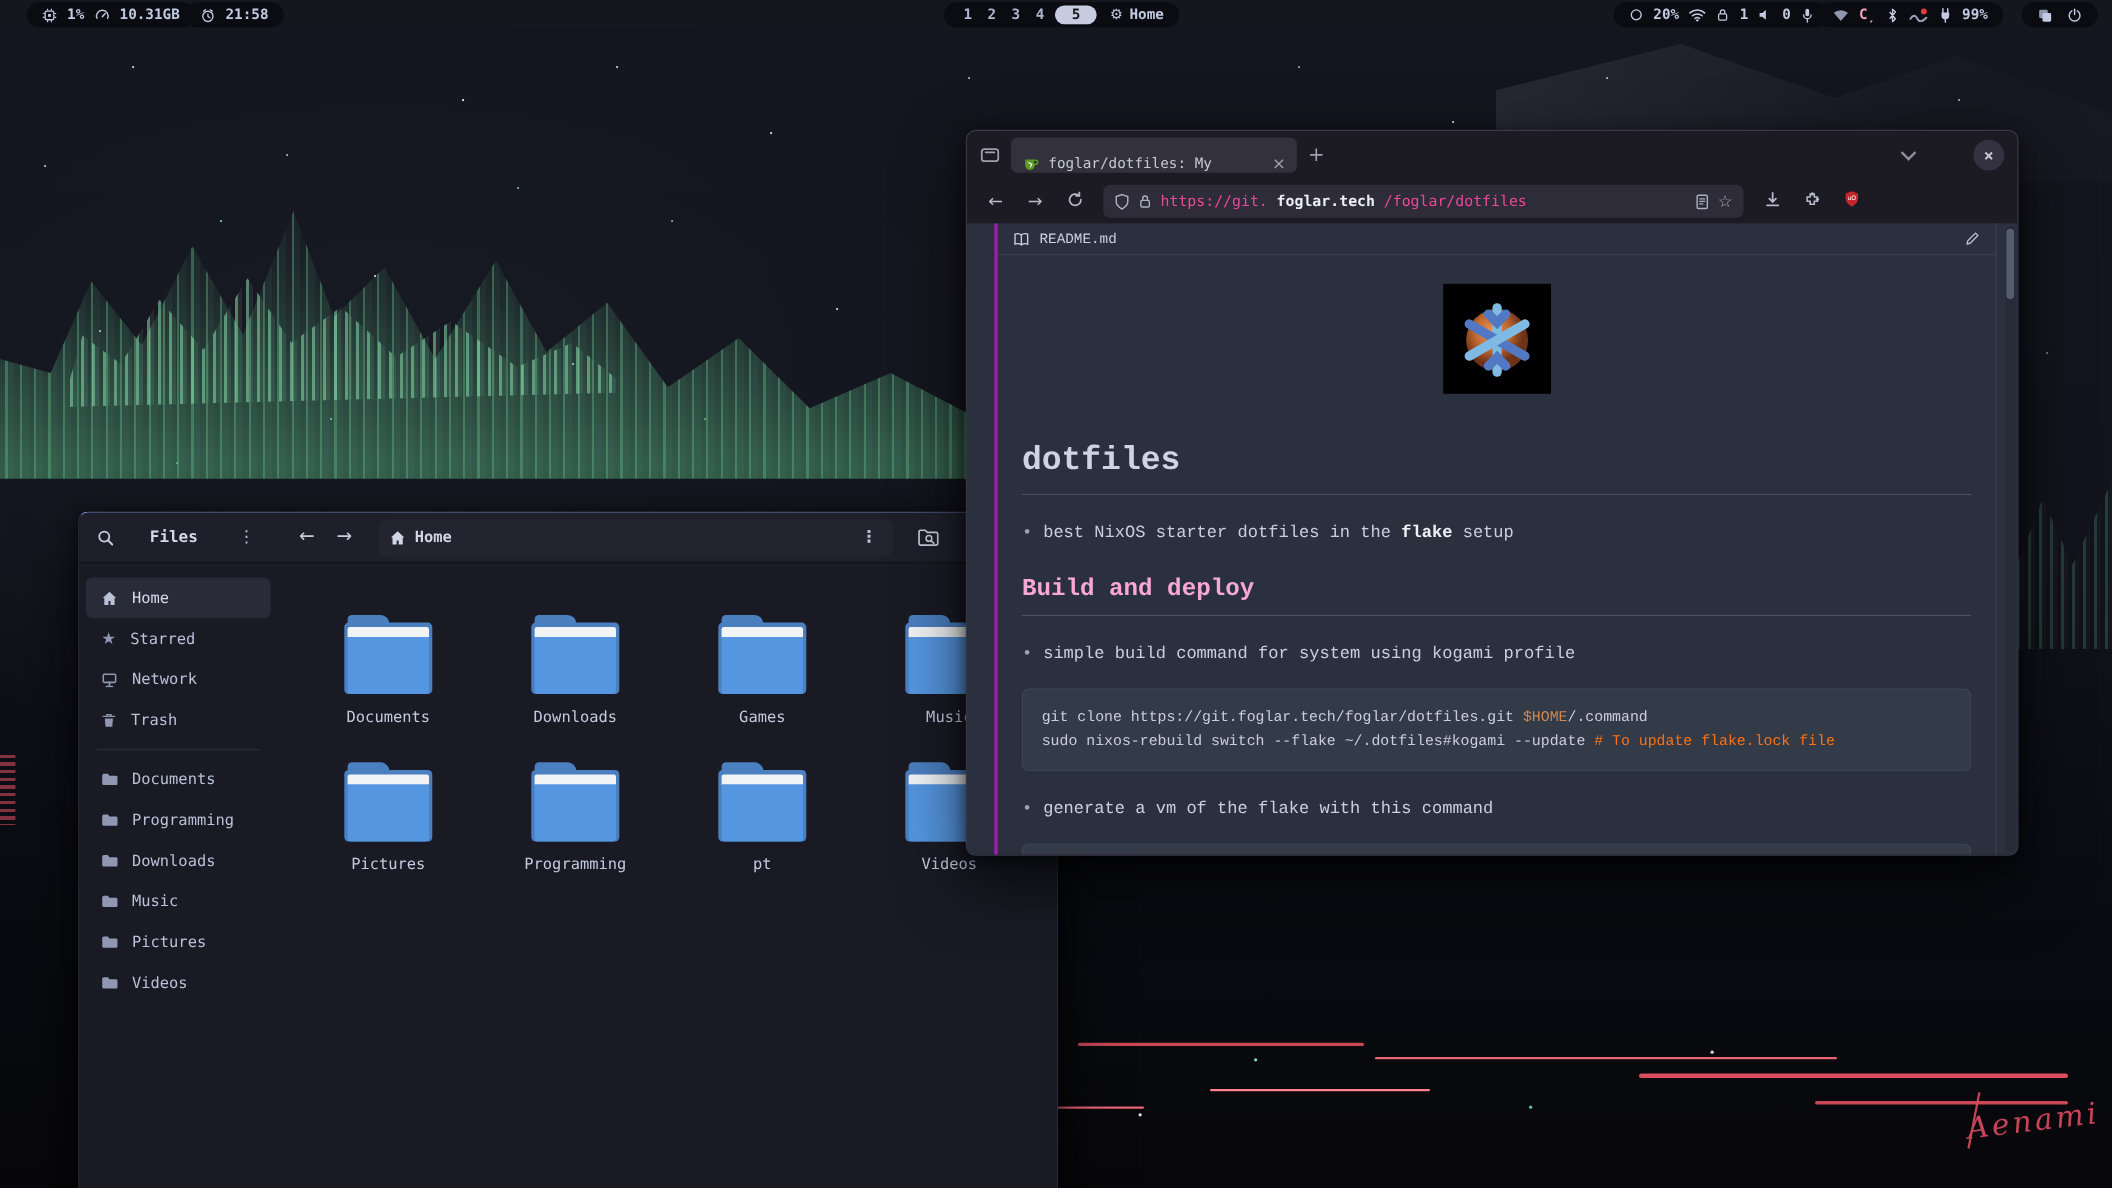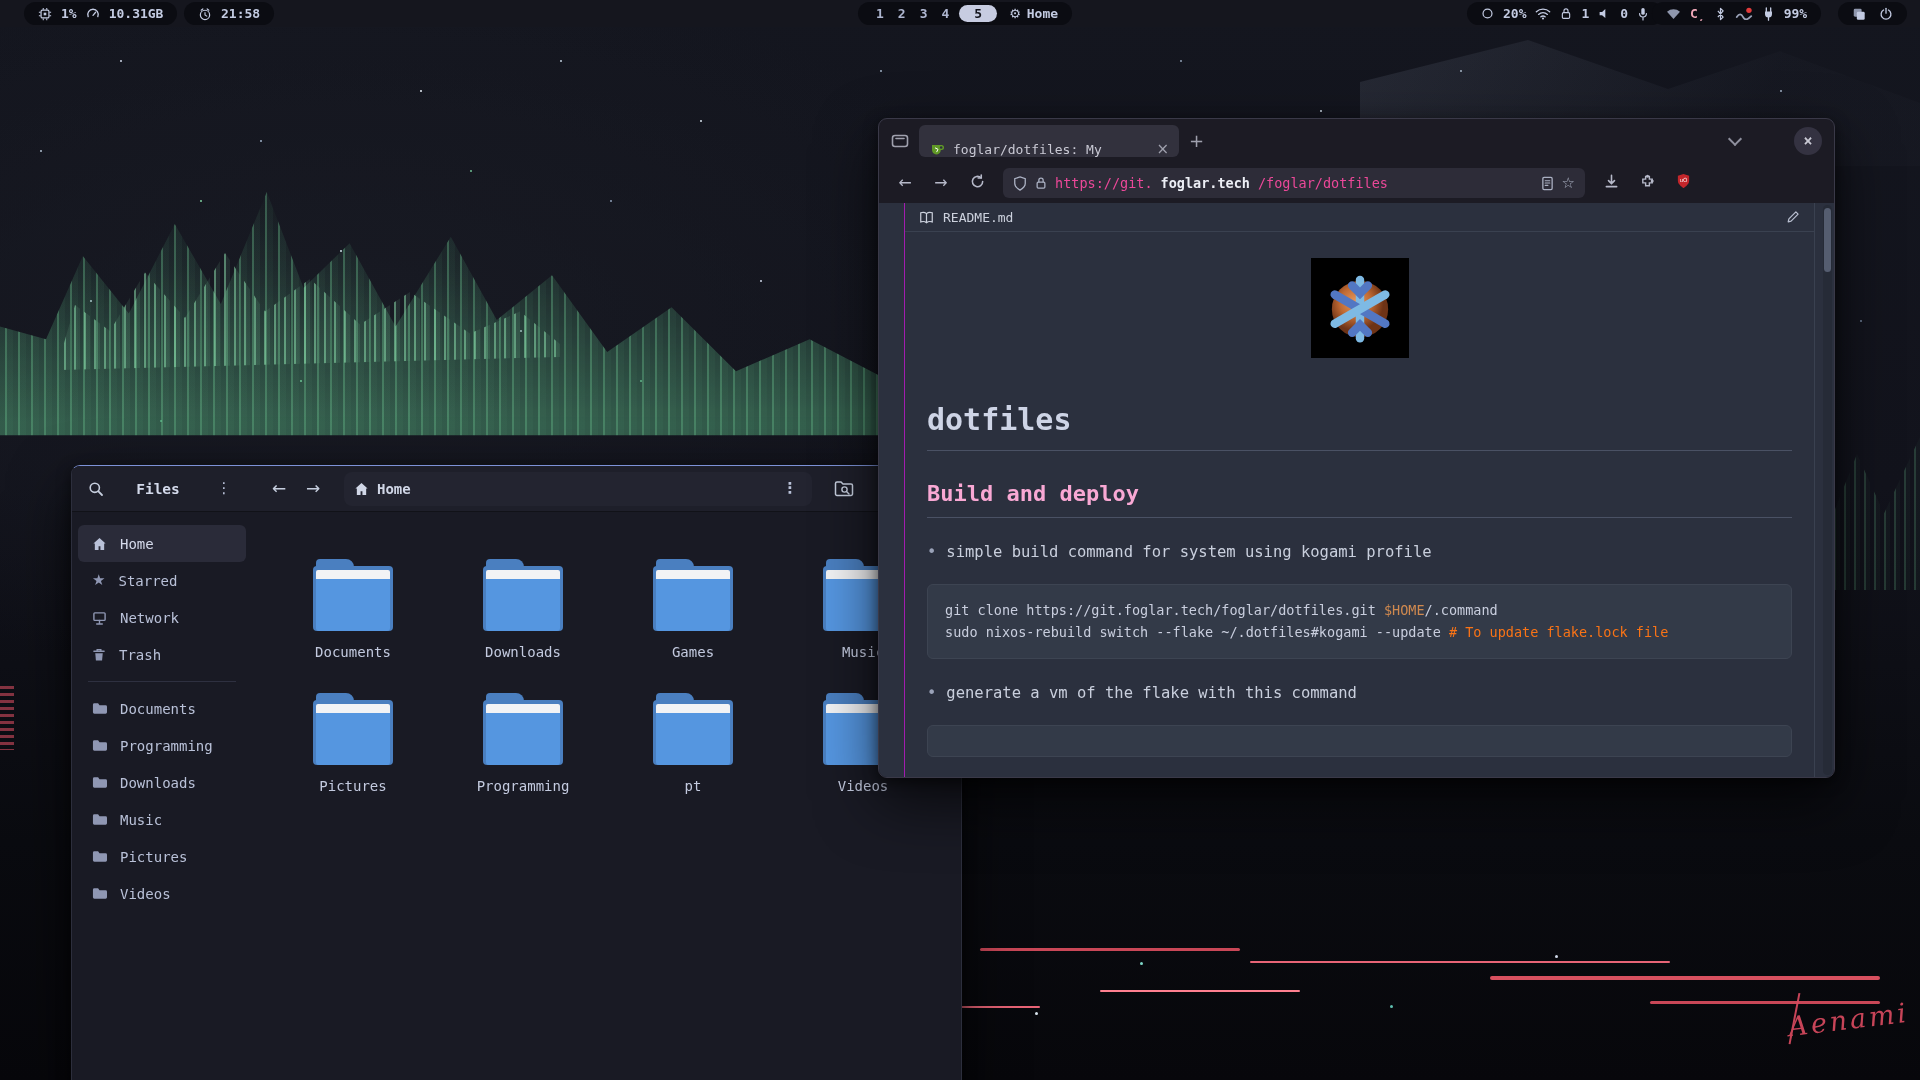--- a/index.html
+++ b/index.html
@@ -104,22 +104,22 @@
     display:flex; align-items:center; justify-content:center; font-size:15px; font-weight:700; }
   .navbar { height:40px; display:flex; align-items:center; padding:0 10px; gap:4px; }
   .nav-ic { width:32px; text-align:center; color:#b6b9c9; font-size:16px; }
   .urlfield { width:582px; height:30px; background:#2d2c38; border-radius:6px; display:flex;
     align-items:center; padding:0 10px; gap:8px; margin:0 6px; font-size:13.5px; }
   .url-dim { color:#ec4899; } .url-domain { color:#eceef5; font-weight:700; }
   .url-spacer { flex:1; }
   .burger { width:16px; height:2px; background:#b6b9c9; box-shadow:0 -5px 0 #b6b9c9, 0 5px 0 #b6b9c9; }
 
   .page { flex:1; background:#2b303e; position:relative; overflow:hidden; }
-  .card { margin:0 19px 0 25px; border-left:1px solid #a21caf; border-right:1px solid #3a4150;
-    min-height:600px; }
+  .card { margin:0 19px 0 25px; border-left:3px solid #a21caf; border-right:1px solid #3a4150;
+    min-height:600px;font-family:Liberation Mono, monospace; }
   .readme-head { height:29px; display:flex; align-items:center; gap:9px; padding:0 14px;
     border-bottom:1px solid #3a4150; color:#ccd1dd; font-size:13px; }
   .rh-spacer { flex:1; }
   .content { padding:0 22px; color:#c9cfdd; font-size:15.5px; }
   .logo { width:98px; height:100px; background:#000; margin:26px auto 0; display:flex;
     align-items:center; justify-content:center; }
   .content h1 { margin-top:44px; font-size:30px; color:#ced4e6; font-weight:700; }
   .content h2 { margin-top:30px; font-size:22px; color:#f9a8d4; font-weight:700; }
   .rule { border:none; border-top:1px solid #4a5164; margin-top:13px; }
   .li { margin-top:25px; display:flex; gap:10px; white-space:pre-wrap; }
@@ -162,21 +162,21 @@
       </span>
     <span>1%</span>
     <span class="ic">
         <svg width="14" height="14" viewBox="0 0 16 16">
           <path d="M2.5 11a6 6 0 1 1 11 0" stroke="#c3cbe2" stroke-width="1.5" fill="none" stroke-linecap="round"></path>
           <path d="M8 9.5 11 6" stroke="#c3cbe2" stroke-width="1.5" stroke-linecap="round"></path>
         </svg>
       </span>
     <span>10.31GB</span>
   </div>
-  <div class="pill" style="left:184px">
+  <div class="pill" style="left:168px">
     <span class="ic">
         <svg width="14" height="14" viewBox="0 0 16 16">
           <circle cx="8" cy="9" r="5.3" stroke="#c3cbe2" stroke-width="1.4" fill="none"></circle>
           <path d="M8 6.5V9l2 1.4" stroke="#c3cbe2" stroke-width="1.3" fill="none" stroke-linecap="round"></path>
           <path d="M5.5 2.2 3.6 3.6M10.5 2.2l1.9 1.4" stroke="#c3cbe2" stroke-width="1.4" stroke-linecap="round"></path>
         </svg>
       </span>
     <span>21:58</span>
   </div>
   <div class="pill" style="left:858px; gap:6px">
@@ -558,20 +558,21 @@
             <g stroke-width="7.5" stroke-linecap="round" fill="none">
               <path d="M32 7V59" stroke="#7ebae4"></path>
               <path d="M9.5 20 54.5 46" stroke="#5277c3"></path>
               <path d="M54.5 20 9.5 46" stroke="#7ebae4"></path>
               <path d="M25 12l7 7 7-7M25 54l7-7 7 7" stroke="#5277c3"></path>
             </g>
           </svg>
         </div>
         <h1>dotfiles</h1>
         <hr class="rule">
+        <div class="li"><span><span>best NixOS starter dotfiles in the </span><span class="b">flake</span><span> setup</span></span></div>
         <h2>Build and deploy</h2>
         <hr class="rule" style="margin-top:11px">
         <div class="li"><span>simple build command for system using kogami profile</span></div>
         <div class="code"><span>git clone https://git.foglar.tech/foglar/dotfiles.git </span><span class="tok-var">$HOME</span><span>/.command</span>
 <span>sudo nixos-rebuild switch --flake ~/.dotfiles#kogami --update </span><span class="tok-comment"># To update flake.lock file</span></div>
         <div class="li"><span>generate a vm of the flake with this command</span></div>
         <div class="code"></div>
       </div>
     </div>
     <div class="vscroll">

